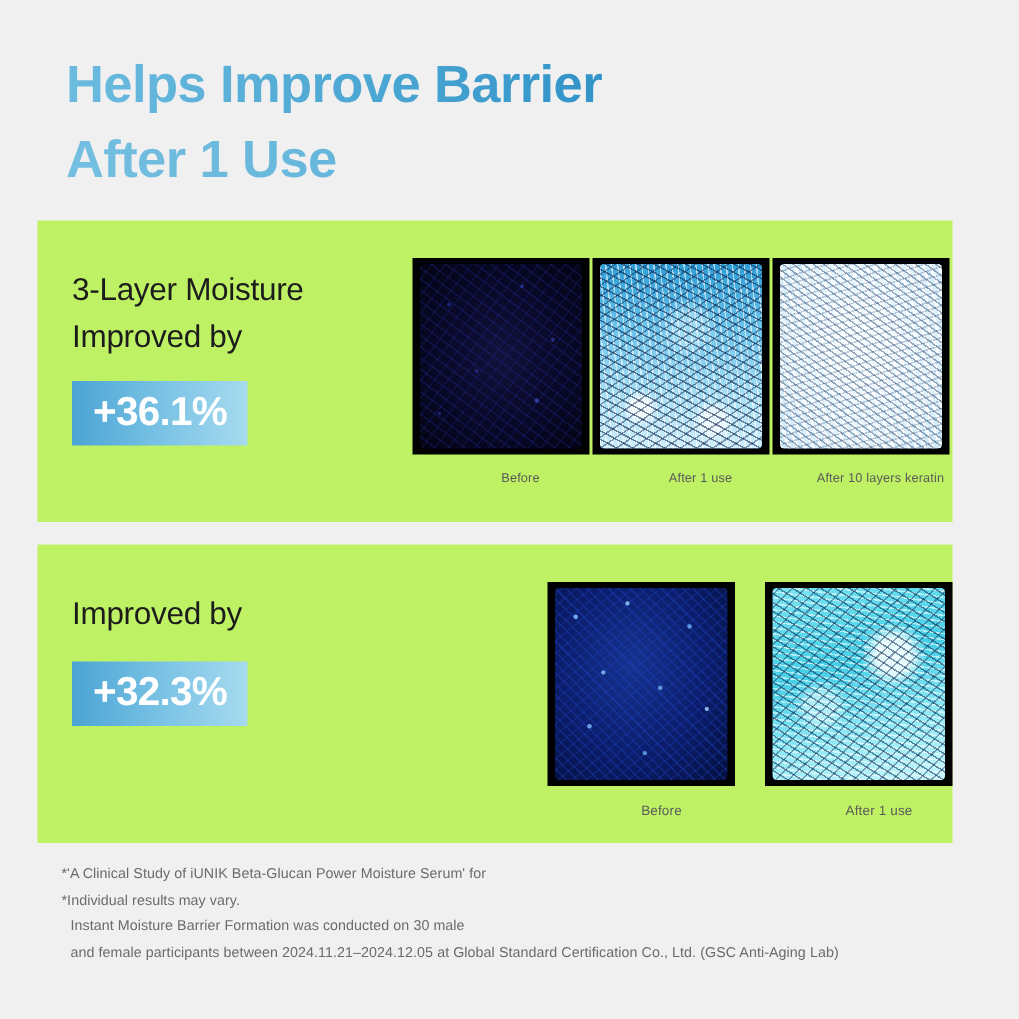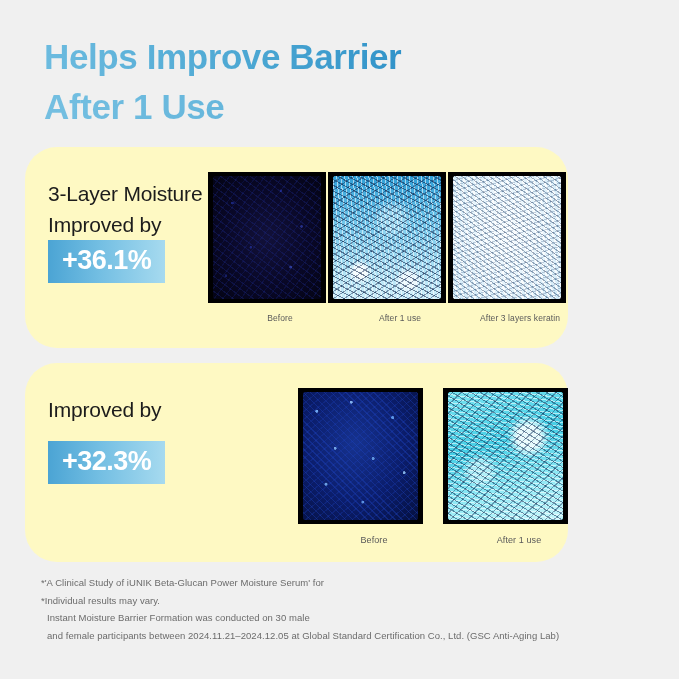--- a/index.html
+++ b/index.html
@@ -39,24 +39,23 @@
     -webkit-background-clip: text;
     background-clip: text;
     color: transparent;
     -webkit-text-fill-color: transparent;
   }
 
   
   .card {
     position: absolute;
     left: 25px;
-    width: 543px;
-    background: #fef9c3;
+    width: 610px;
+    background: #bef264;
     box-sizing: border-box;
-    border-radius: 32px;
   }
   #card-1 { top: 147px; height: 201px; }
   #card-2 { top: 363px; height: 199px; }
 
   .card-inner {
     display: flex;
     height: 100%;
     align-items: flex-start;
   }
 
@@ -70,20 +69,21 @@
 
   .stat-title {
     font-size: 21px;
     line-height: 31px;
     color: #1c1c1c;
     font-weight: 400;
     letter-spacing: -0.2px;
   }
 
   .badge {
+    margin-top: 14px;
     display: inline-block;
     padding: 5px 14px 7px 14px;
     background: linear-gradient(90deg, #4ba4d4 0%, #74bfe3 45%, #a6daef 100%);
     color: #ffffff;
     font-size: 27px;
     font-weight: 700;
     letter-spacing: -0.5px;
     line-height: 31px;
   }
   #card-2 .badge { margin-top: 16px; text-align: center; }
@@ -256,21 +256,21 @@
             </div>
         </div>
         <div class="img-caption">After 1 use</div>
       </div>
       <div class="img-cell">
         <div class="micro">
           <div class="micro-inner">
               <div class="tex tex-white-fiber"></div>
             </div>
         </div>
-        <div class="img-caption">After 3 layers keratin</div>
+        <div class="img-caption">After 10 layers keratin</div>
       </div>
     </div>
   </div>
 </div>
 
 <div class="card" id="card-2">
   <div class="card-inner">
     <div class="card-text-col">
       <div class="stat-title">Improved by</div>
       <div class="badge">+32.3%</div>

